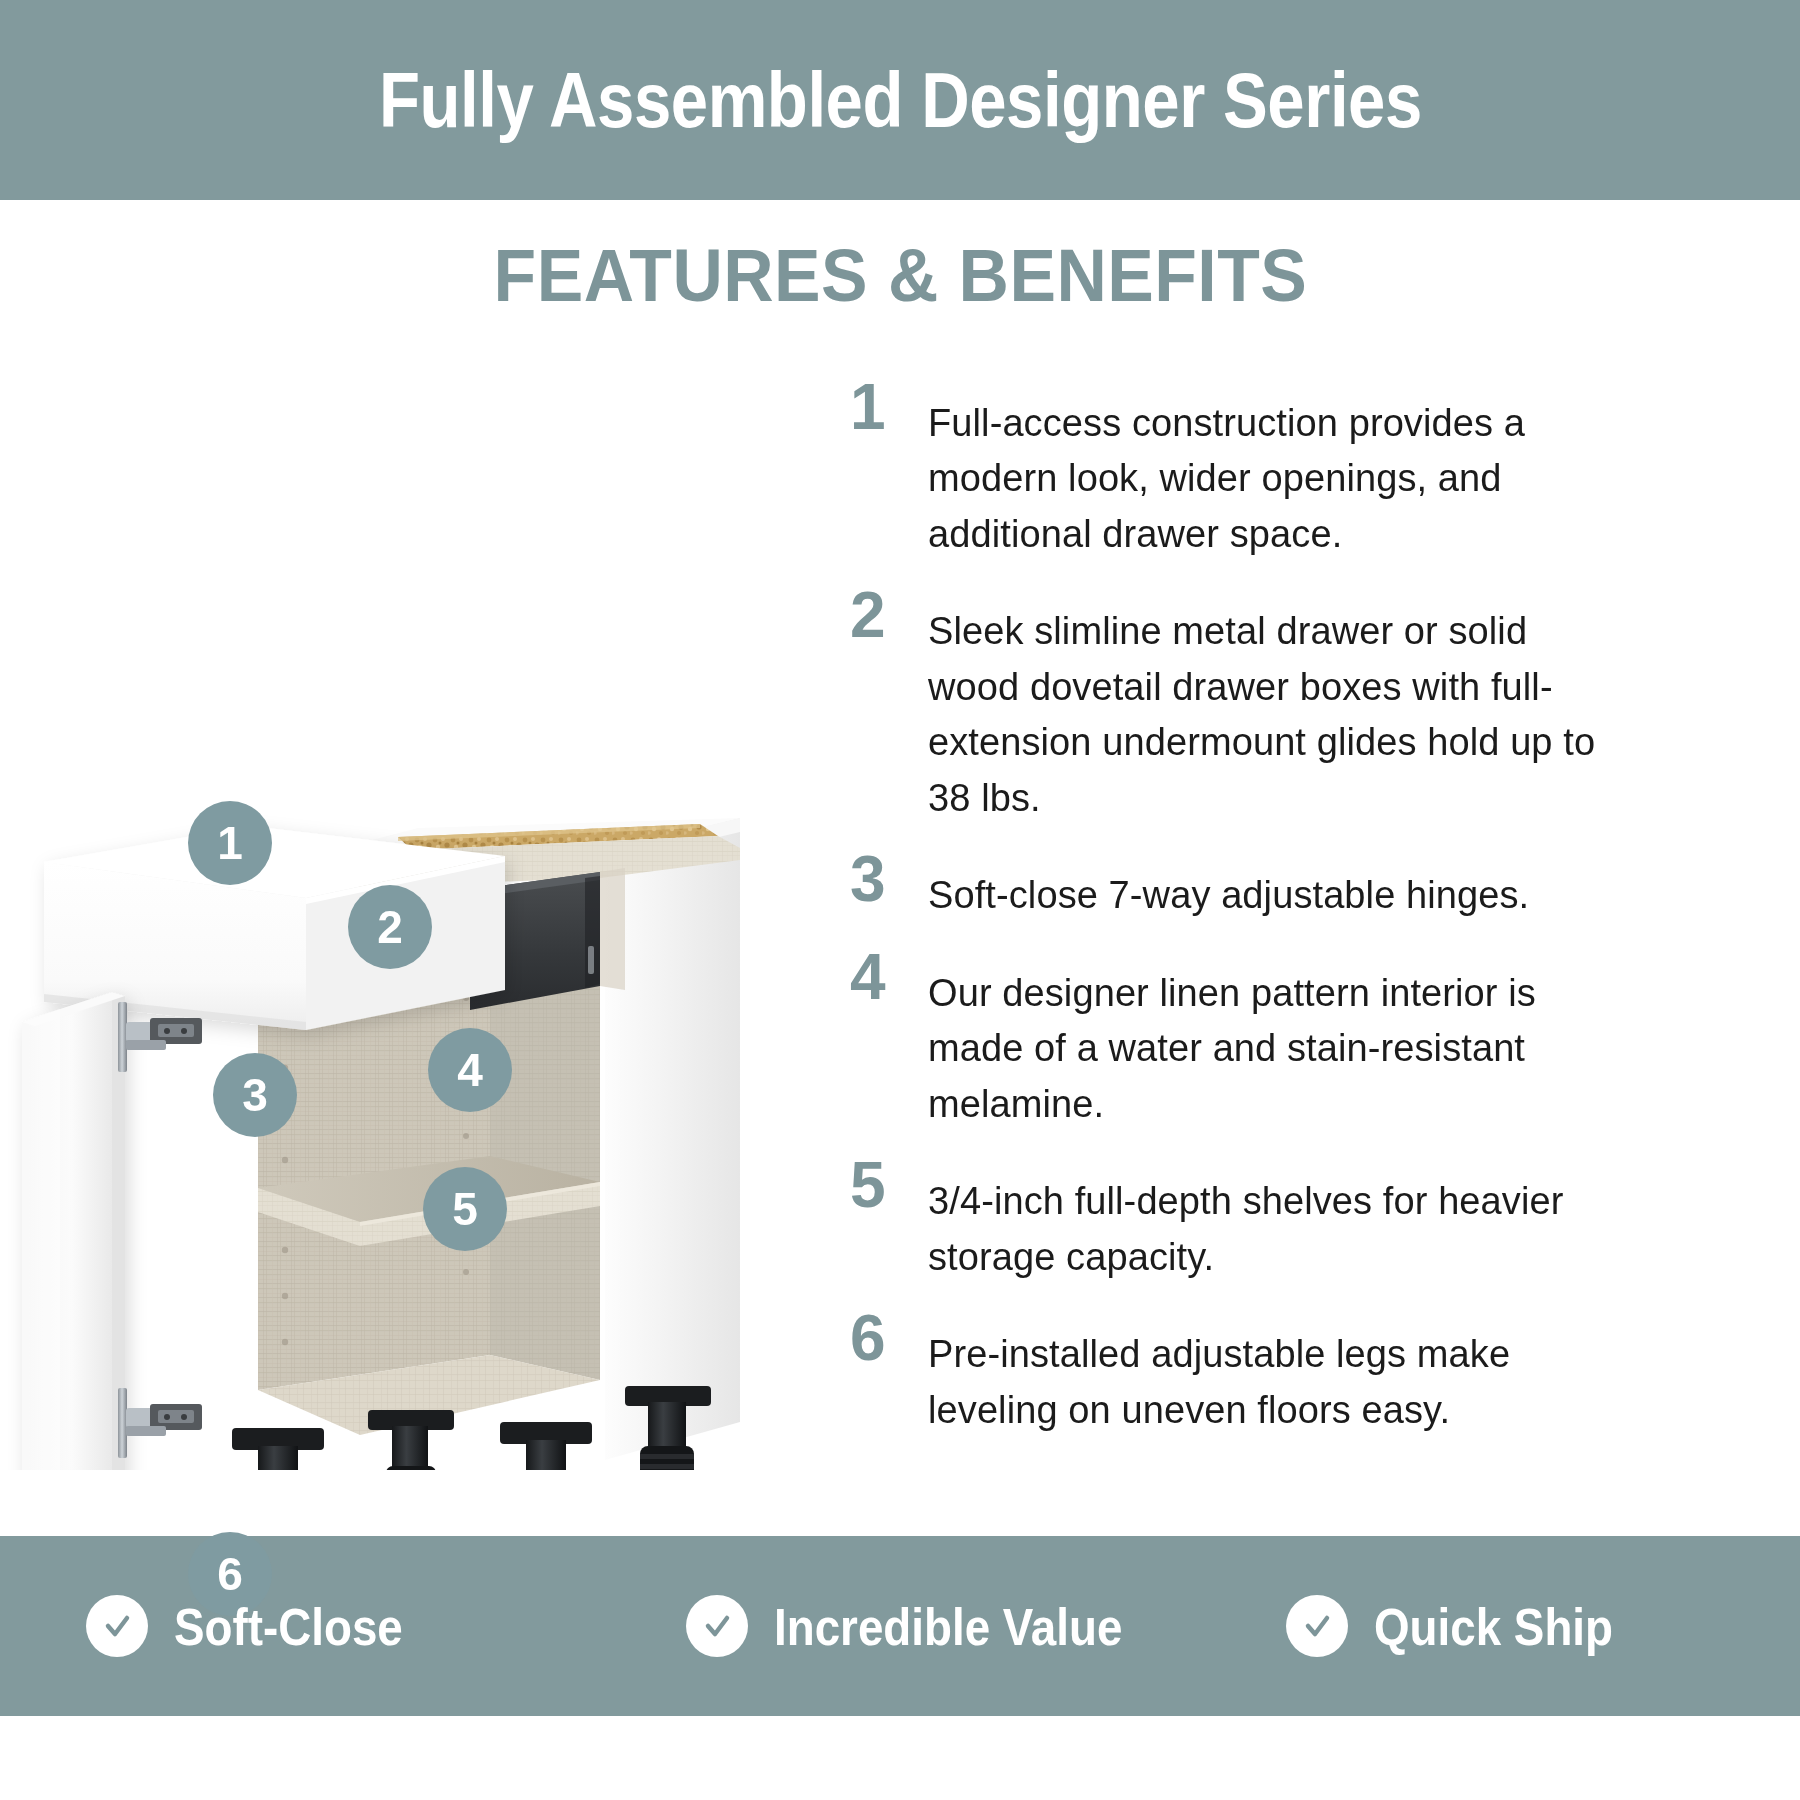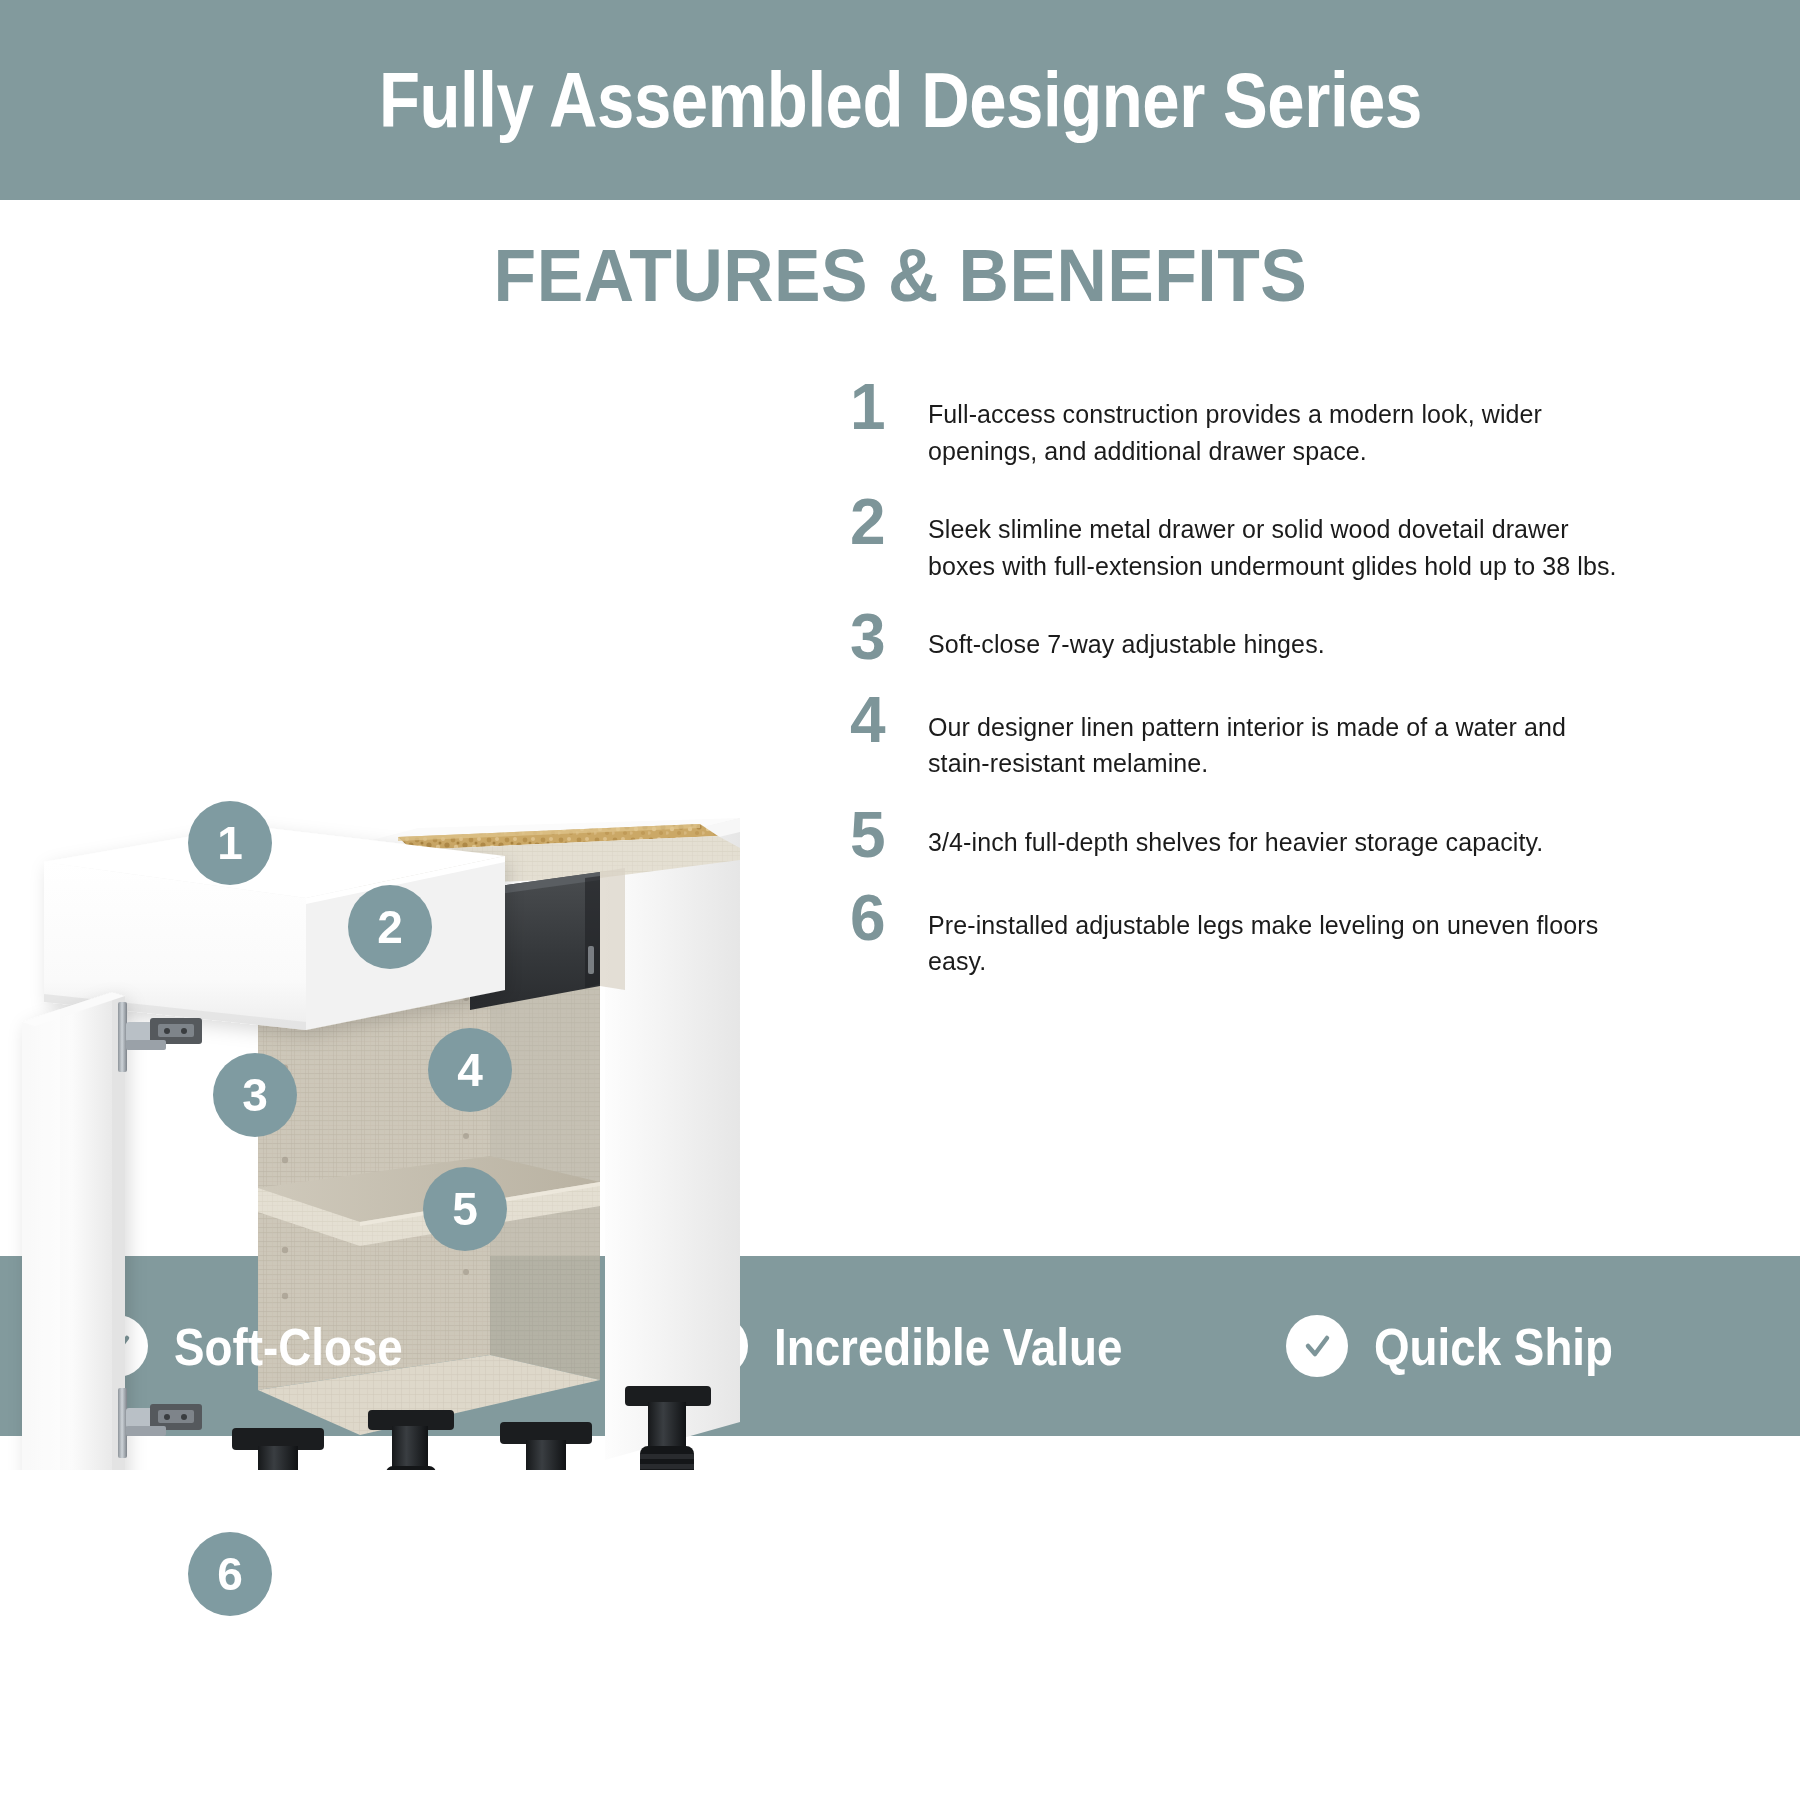--- a/index.html
+++ b/index.html
@@ -5,21 +5,21 @@
   * { box-sizing: border-box; margin: 0; padding: 0; }
   html, body { width: 1800px; height: 1800px; }
   body {
     font-family: "Liberation Sans", sans-serif;
     background: #ffffff;
     overflow: hidden;
   }
   .page {
     position: relative;
     width: 1800px;
-    height: 1436px;
+    height: 1716px;
     background: #ffffff;
     display: flex;
     flex-direction: column;
   }
 
   
   .header {
     height: 200px;
     background: #829a9d;
     display: flex;
@@ -114,21 +114,21 @@
     line-height: 0.92;
     width: 52px;
     flex: 0 0 52px;
     text-align: left;
     padding-top: 4px;
   }
   .feature-text {
     color: #1b1b1b;
     font-family: "Liberation Sans", sans-serif;
     font-weight: 400;
-    font-size: 25px;
+    font-size: 38px;
     line-height: 1.46;
     letter-spacing: 0.1px;
     max-width: 700px;
     padding-top: 22px;
   }
 
   
   .footer {
     flex: 0 0 180px;
     background: #829a9d;

